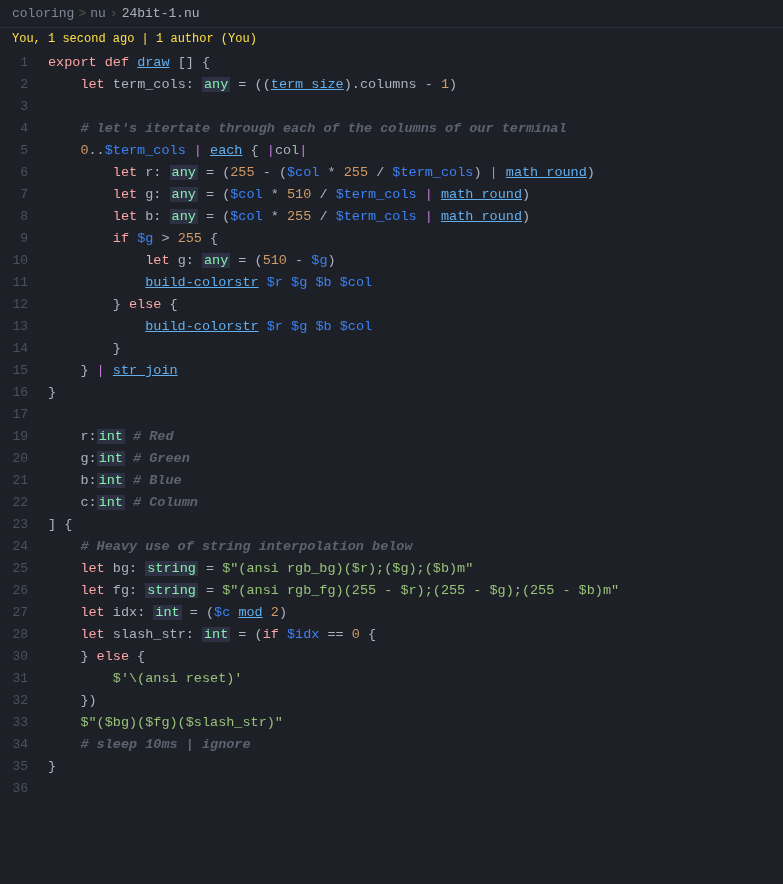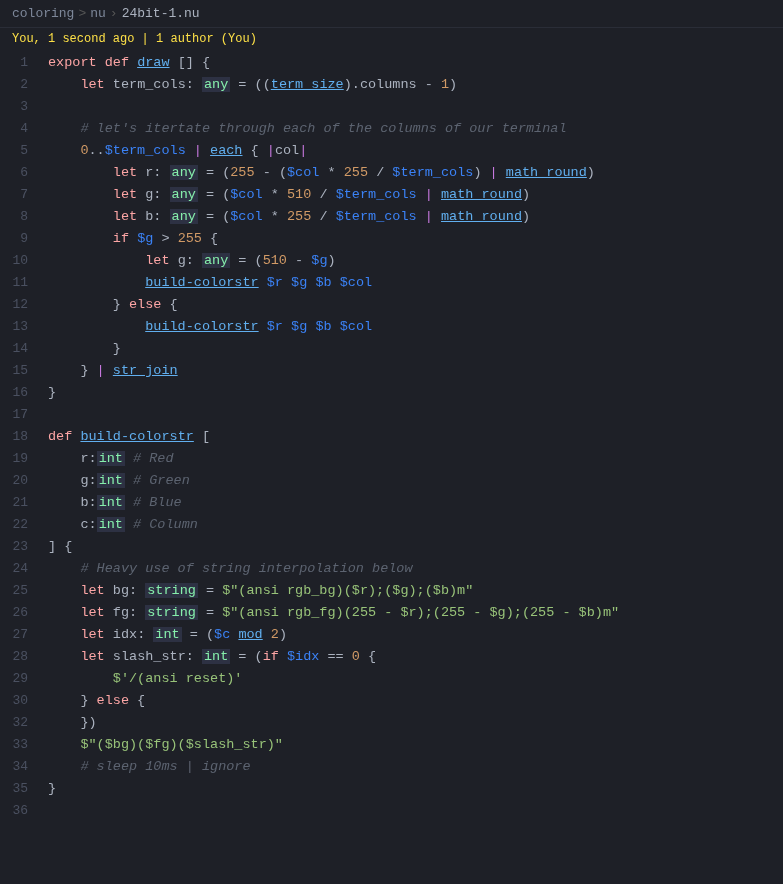--- a/index.html
+++ b/index.html
@@ -56,21 +56,21 @@
       white-space: pre;
       flex: 1;
     }
     
     .kw { color: #fca5a5; } 
     .fn { color: #61afef; text-decoration: underline; } 
     .var { color: #3b82f6; } 
     .num { color: #d19a66; } 
     .op { color: #abb2bf; } 
     .str { color: #98c379; } 
-    .cmt { color: #5c6370; font-style: italic; } 
+    .cmt { color: #5c6370; font-style: italic; font-weight: bold; } 
     .pipe { color: #c678dd; } 
     .plain { color: #abb2bf; }
     .type-bg {
       background: #2d3143;
       color: #86efac;
       border-radius: 0;
       padding: 0 2px;
     }
   </style>
 </head>
@@ -168,24 +168,20 @@
   <div class="line">
     <span class="line-num">16</span>
     <span class="line-content"><span class="plain">}</span></span>
   </div>
 
   <div class="line">
     <span class="line-num">17</span>
     <span class="line-content"> </span>
   </div>
 
-  <div class="line">
-    <span class="line-num">18</span>
-    <span class="line-content"><span class="kw">def</span> <span class="fn">build-colorstr</span> <span class="plain">[</span></span>
-  </div>
 
   <div class="line">
     <span class="line-num">19</span>
     <span class="line-content">    <span class="plain">r</span><span class="plain">:</span><span class="type-bg">int</span><span class="plain"> </span><span class="cmt"># Red</span></span>
   </div>
 
   <div class="line">
     <span class="line-num">20</span>
     <span class="line-content">    <span class="plain">g</span><span class="plain">:</span><span class="type-bg">int</span><span class="plain"> </span><span class="cmt"># Green</span></span>
   </div>
@@ -223,30 +219,30 @@
   <div class="line">
     <span class="line-num">27</span>
     <span class="line-content">    <span class="kw">let</span> <span class="plain">idx</span><span class="plain">: </span><span class="type-bg">int</span><span class="plain"> = (</span><span class="var">$c</span> <span class="fn">mod</span> <span class="num">2</span><span class="plain">)</span></span>
   </div>
 
   <div class="line">
     <span class="line-num">28</span>
     <span class="line-content">    <span class="kw">let</span> <span class="plain">slash_str</span><span class="plain">: </span><span class="type-bg">int</span><span class="plain"> = (</span><span class="kw">if</span> <span class="var">$idx</span> <span class="op">==</span> <span class="num">0</span> <span class="plain">{</span></span>
   </div>
 
-  <div class="line">
-    <span class="line-num">29</span>
-    <span class="line-content">        <span class="str">$'/(ansi reset)'</span></span>
-  </div>
 
   <div class="line">
     <span class="line-num">30</span>
     <span class="line-content">    <span class="plain">} </span><span class="kw">else</span><span class="plain"> {</span></span>
   </div>
 
+  <div class="line">
+    <span class="line-num">31</span>
+    <span class="line-content">        <span class="str">$'\(ansi reset)'</span></span>
+  </div>
 
   <div class="line">
     <span class="line-num">32</span>
     <span class="line-content">    <span class="plain">})</span></span>
   </div>
 
   <div class="line">
     <span class="line-num">33</span>
     <span class="line-content">    <span class="str">$"($bg)($fg)($slash_str)"</span></span>
   </div>

